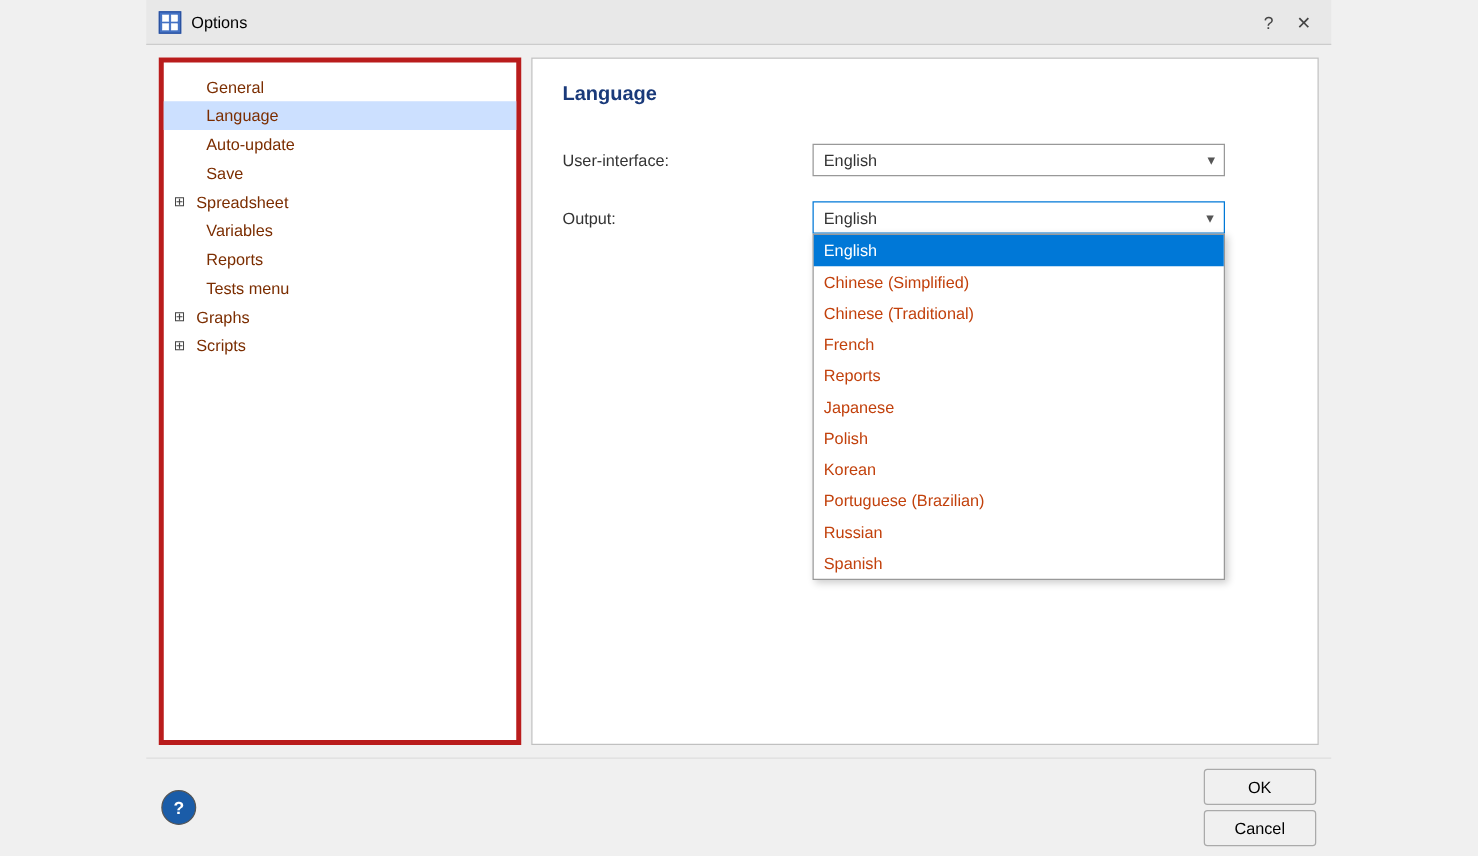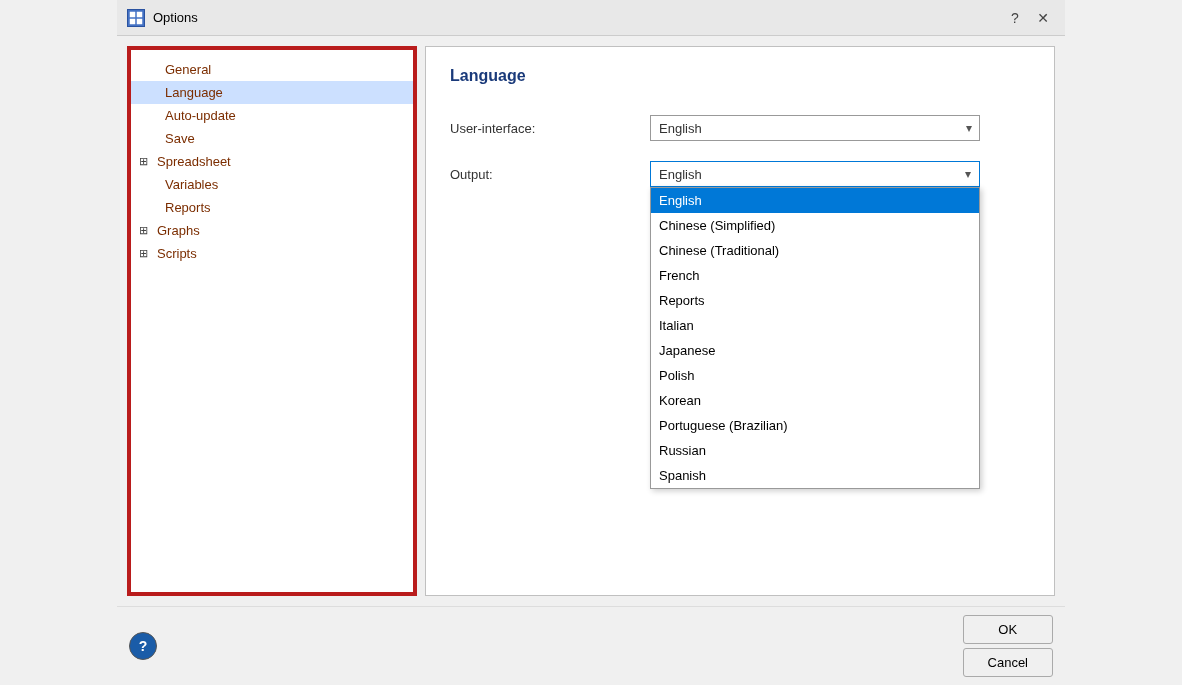--- a/index.html
+++ b/index.html
@@ -180,21 +180,21 @@
       width: 330px;
       border: 1px solid #999;
       background: white;
       z-index: 100;
       box-shadow: 2px 2px 6px rgba(0,0,0,0.2);
     }
     .dropdown-item {
       padding: 5px 8px;
       font-size: 13px;
       cursor: pointer;
-      color: #000000;
+      color: #c2410c;
     }
     .dropdown-item.selected {
       background: #0078d7;
       color: white;
     }
     .dialog-footer {
       padding: 8px 12px;
       display: flex;
       align-items: center;
       justify-content: space-between;
@@ -281,20 +281,24 @@
           <span>Spreadsheet</span>
         </div>
         <div class="sidebar-item">
           <span class="indent"></span>
           <span>Variables</span>
         </div>
         <div class="sidebar-item">
           <span class="indent"></span>
           <span>Reports</span>
         </div>
+        <div class="sidebar-item">
+          <span class="indent"></span>
+          <span>Tests menu</span>
+        </div>
         <div class="sidebar-item has-expand">
           <span class="expand-icon">⊞</span>
           <span>Graphs</span>
         </div>
         <div class="sidebar-item has-expand">
           <span class="expand-icon">⊞</span>
           <span>Scripts</span>
         </div>
       </div>
 
@@ -317,21 +321,20 @@
             <span>English</span>
             <span class="chevron">▾</span>
           </div>
           <div class="dropdown-list">
 
           <div class="dropdown-item selected">English</div>
               <div class="dropdown-item">Chinese (Simplified)</div>
               <div class="dropdown-item">Chinese (Traditional)</div>
               <div class="dropdown-item">French</div>
               <div class="dropdown-item">Reports</div>
-              <div class="dropdown-item">Italian</div>
               <div class="dropdown-item">Japanese</div>
               <div class="dropdown-item">Polish</div>
               <div class="dropdown-item">Korean</div>
               <div class="dropdown-item">Portuguese (Brazilian)</div>
               <div class="dropdown-item">Russian</div>
               <div class="dropdown-item">Spanish</div>
             </div>
         </div>
       </div>
     </div>

